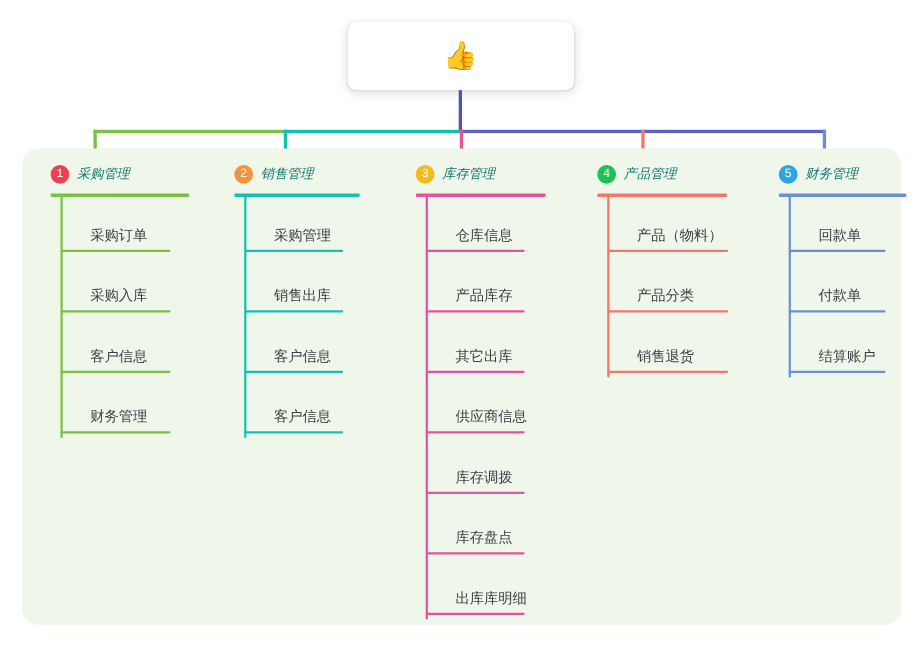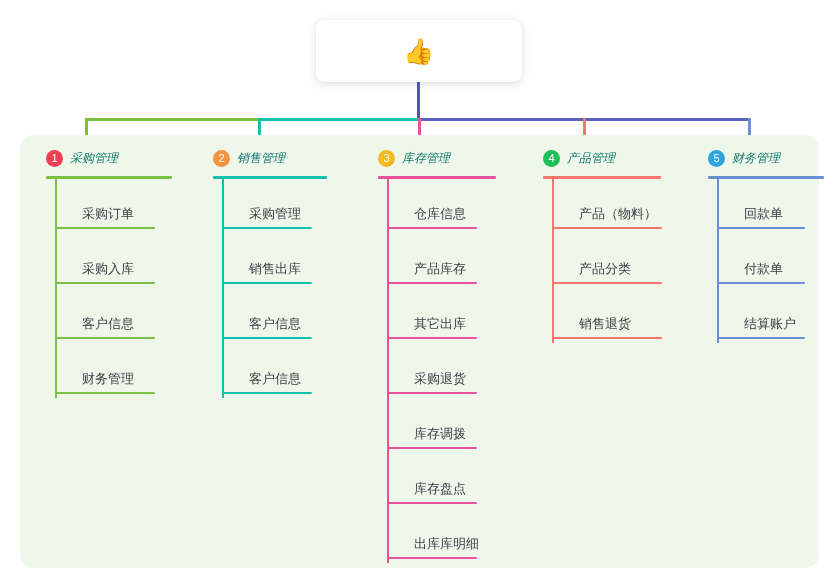--- a/index.html
+++ b/index.html
@@ -220,21 +220,21 @@
           </div>
           <div class="leaf">
             <span class="leaf-text">产品库存</span>
             <div class="leaf-underline" style="width: 90px; background: rgb(231, 82, 159);"></div>
           </div>
           <div class="leaf">
             <span class="leaf-text">其它出库</span>
             <div class="leaf-underline" style="width: 90px; background: rgb(231, 82, 159);"></div>
           </div>
           <div class="leaf">
-            <span class="leaf-text">采购退货</span>
+            <span class="leaf-text">供应商信息</span>
             <div class="leaf-underline" style="width: 90px; background: rgb(231, 82, 159);"></div>
           </div>
           <div class="leaf">
             <span class="leaf-text">库存调拨</span>
             <div class="leaf-underline" style="width: 90px; background: rgb(231, 82, 159);"></div>
           </div>
           <div class="leaf">
             <span class="leaf-text">库存盘点</span>
             <div class="leaf-underline" style="width: 90px; background: rgb(231, 82, 159);"></div>
           </div>

